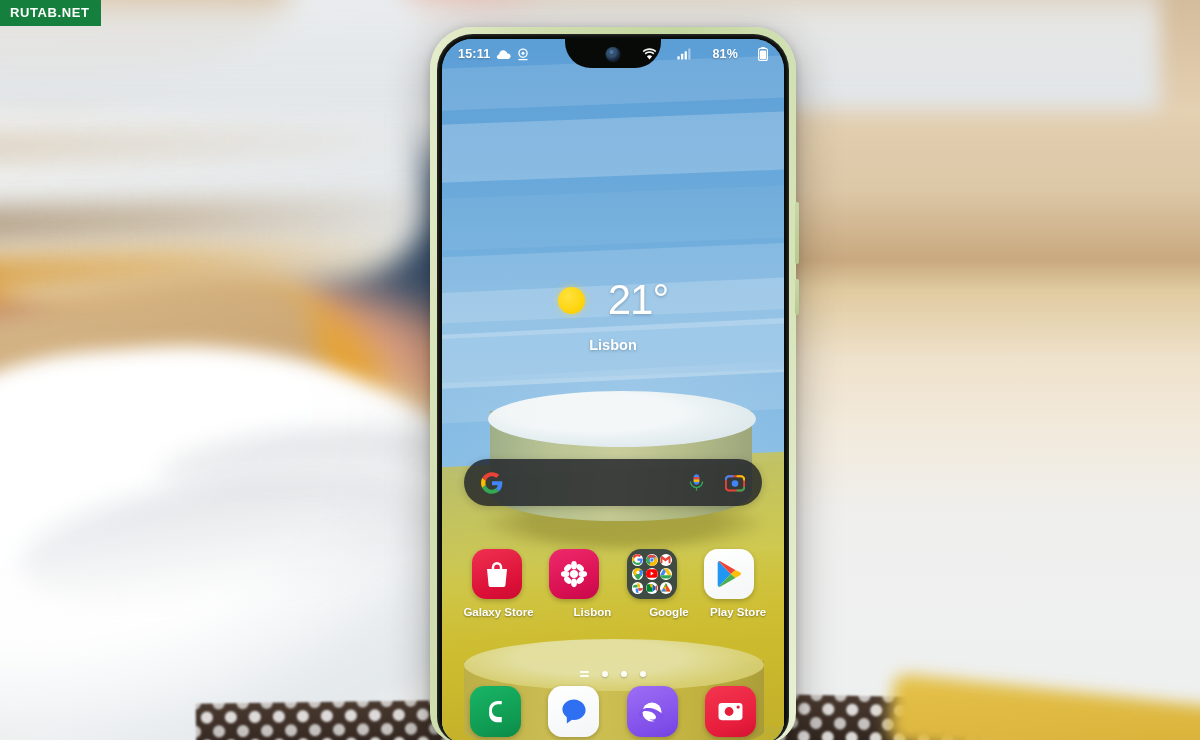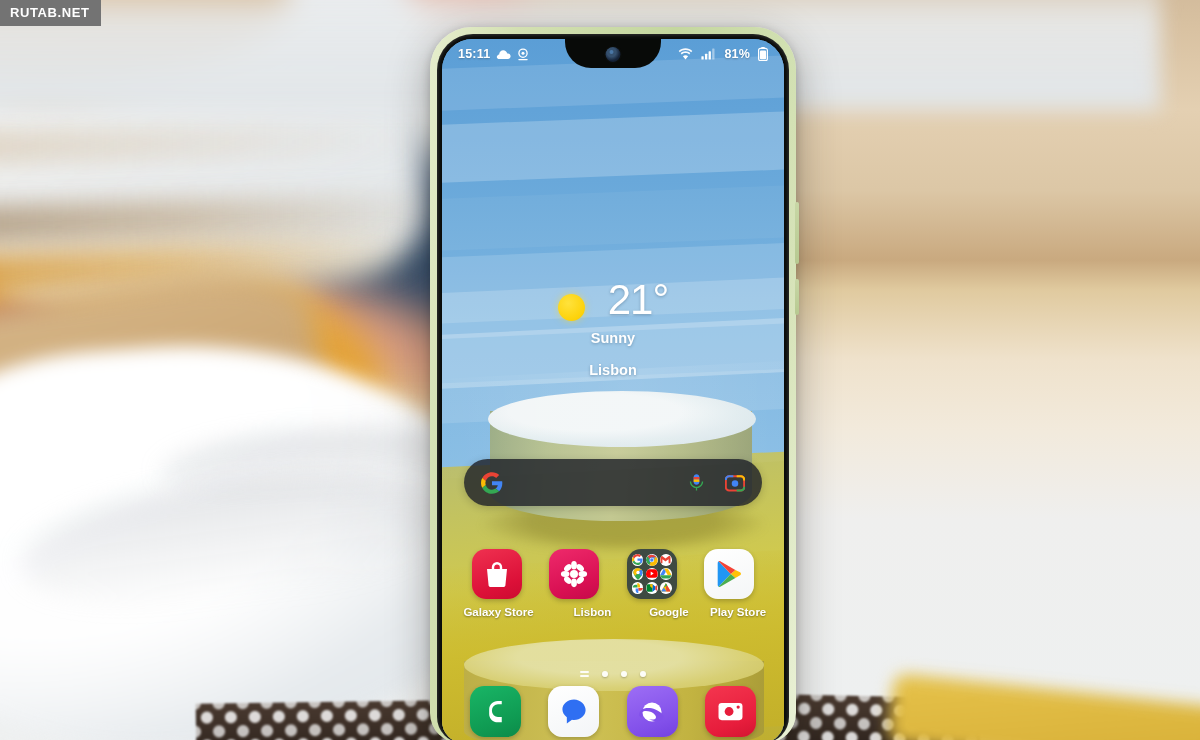--- a/index.html
+++ b/index.html
@@ -130,21 +130,21 @@
   .perf-l{left:196px;width:250px;transform:rotate(-0.8deg);}
   .perf-r{left:745px;width:235px;transform:rotate(1.2deg);bottom:-8px;}
   .perf-yellow{
     position:absolute;left:890px;bottom:-20px;width:330px;height:70px;
     background:linear-gradient(170deg,#e6c24a,#d5ad35);
     transform:rotate(6deg);filter:blur(8px);border-radius:14px;
   }
 
   
   .watermark{
-    position:absolute;left:0;top:0;background:#737373;color:#fff;
+    position:absolute;left:0;top:0;background:#15803d;color:#fff;
     font-size:13px;font-weight:bold;letter-spacing:.6px;
     padding:5px 11px 6px 10px;z-index:60;
     font-family:"Liberation Sans",sans-serif;
   }
 
   
   .phone{
     position:absolute;left:430px;top:27px;width:366px;height:716px;z-index:20;
     border-radius:42px 42px 30px 30px;
     background:linear-gradient(100deg,#e6eecd 0%,#d3e0b2 18%,#c4d79f 50%,#d6e3b8 82%,#eaf1d6 100%);
@@ -246,30 +246,30 @@
 
   
   .statusbar{
     position:absolute;left:0;right:0;top:0;height:30px;z-index:15;
     display:flex;justify-content:space-between;
     padding:0 16px;box-sizing:border-box;color:#fff;
     font-size:12.5px;font-weight:600;letter-spacing:.2px;
     text-shadow:0 1px 2px rgba(0,0,0,.25);
   }
   .sb-left{display:flex;align-items:center;gap:6px;}
-  .sb-right{display:flex;align-items:center;gap:8px;}
+  .sb-right{display:flex;align-items:center;gap:20px;}
   .ic{display:inline-block;line-height:0;}
   .bat-pct{font-size:12.5px;font-weight:600;margin-left:1px;}
 
   
   .weather{
     position:absolute;left:0;right:0;top:240px;z-index:12;
     text-align:center;color:#fff;text-shadow:0 1px 3px rgba(30,60,90,.35);
   }
-  .w-top{display:flex;align-items:flex-end;justify-content:center;gap:23px;}
+  .w-top{display:flex;align-items:center;justify-content:center;gap:23px;}
   .w-sun{
     width:27px;height:27px;border-radius:50%;
     background:radial-gradient(circle at 38% 34%,#ffe23c,#fdd209 70%,#f5c500);
     box-shadow:0 0 7px rgba(255,215,40,.55);
   }
   .w-temp{font-size:42px;font-weight:300;line-height:1;letter-spacing:-1px;}
   .w-cond{font-size:14.5px;font-weight:600;margin-top:9px;}
   .w-city{font-size:14.5px;font-weight:600;margin-top:16px;}
 
   
@@ -432,21 +432,20 @@
               </svg>
             </span>
           </div>
         </div>
 
         <div class="weather">
           <div class="w-top">
             <div class="w-sun"></div>
             <div class="w-temp">21°</div>
           </div>
-          <div class="w-cond">Sunny</div>
           <div class="w-city">Lisbon</div>
         </div>
 
         <div class="searchbar">
           <span class="ic">
             <svg width="22" height="22" viewBox="0 0 48 48">
               <path fill="#EA4335" d="M24 9.5c3.5 0 6.6 1.2 9 3.6l6.7-6.7C35.6 2.6 30.2.5 24 .5 14.6.5 6.5 5.9 2.6 13.8l7.8 6.1C12.3 14 17.6 9.5 24 9.5z"></path>
               <path fill="#4285F4" d="M46.5 24.5c0-1.6-.1-3.1-.4-4.5H24v9h12.7c-.6 3-2.3 5.5-4.8 7.2l7.5 5.8c4.4-4.1 7.1-10.1 7.1-17.5z"></path>
               <path fill="#FBBC05" d="M10.4 28.6c-.5-1.4-.8-2.9-.8-4.6s.3-3.2.8-4.6l-7.8-6.1C.9 16.5 0 20.1 0 24s.9 7.5 2.6 10.7l7.8-6.1z"></path>
               <path fill="#34A853" d="M24 47.5c6.2 0 11.5-2 15.4-5.5l-7.5-5.8c-2.1 1.4-4.8 2.3-7.9 2.3-6.4 0-11.7-4.5-13.6-10.4l-7.8 6.1C6.5 42.1 14.6 47.5 24 47.5z"></path>

